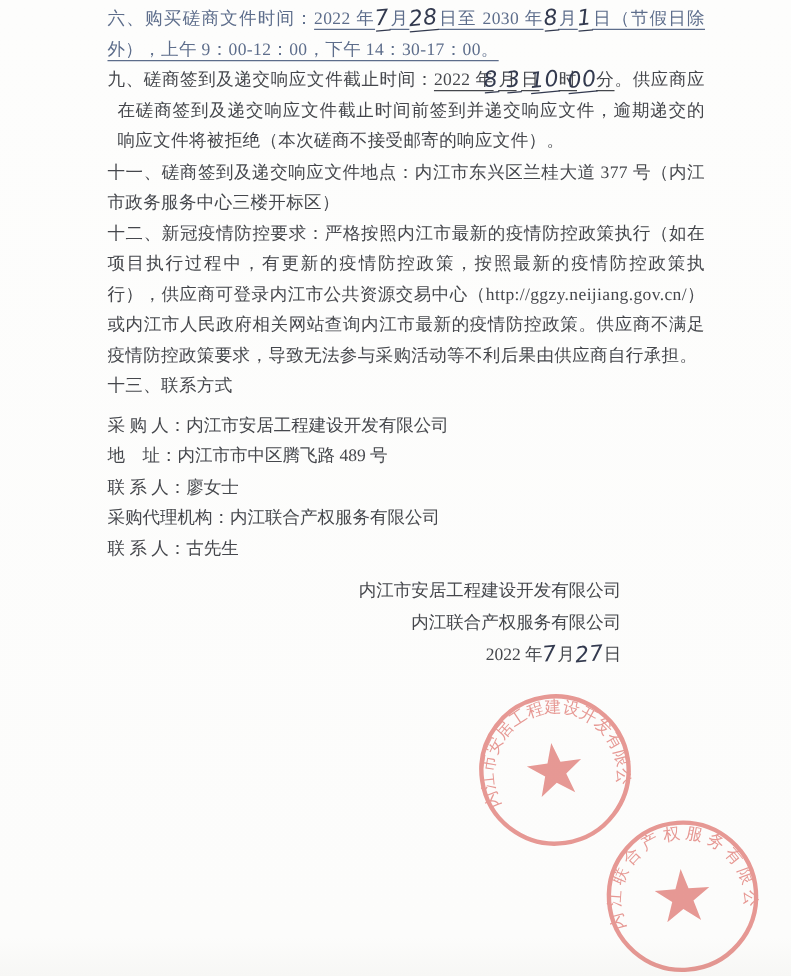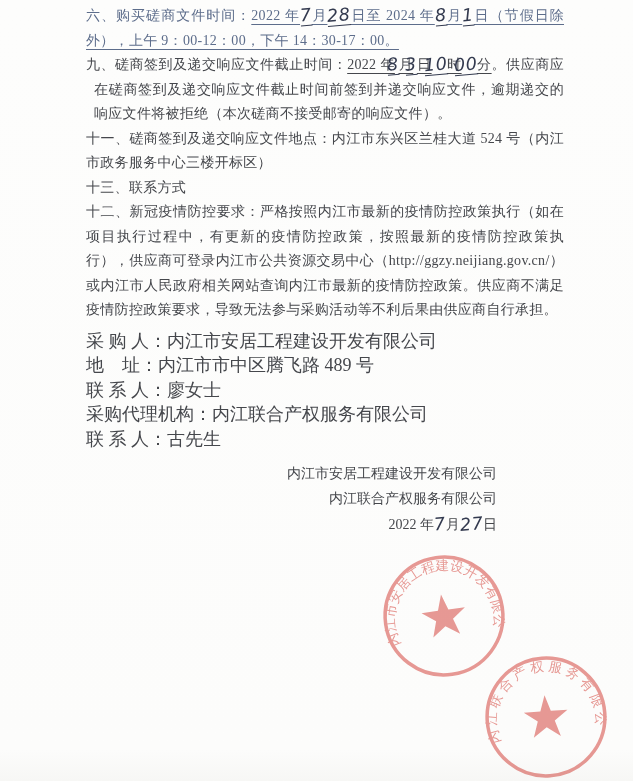--- a/index.html
+++ b/index.html
@@ -36,21 +36,21 @@
     font-size:1.25em;
     line-height:1;
     display:inline-block;
     transform:rotate(-5deg) translateY(1px);
     color:#333a4f;
     letter-spacing:0.5px;
   }
   .contacts{ margin-top:9px; }
   .contact-line{
     margin:0 0 5.5px 0;
-    font-size:18px;
+    font-size:14px;
     line-height:19px;
   }
   .contact-label{ white-space:pre; }
   .signature{
     margin-top:12px;
     text-align:right;
     padding-right:67px;
   }
   .signature p{
     margin:0;
@@ -67,25 +67,25 @@
   #seal-1{ left:380px; top:552px; transform:rotate(-8deg); }
   #seal-2{ left:482px; top:653px; transform:rotate(-4deg); }
   .seal svg{ width:100%; height:100%; }
 </style>
 </head>
 <body>
 
 <div class="page">
   <div class="content">
     <div id="doc-items">
-        <p class="para blue-ink"><span>六、购买磋商文件时间：</span><span class="u">2022 年</span><span class="u hw">7</span><span class="u">月</span><span class="u hw">28</span><span class="u">日至 2024 年</span><span class="u hw">8</span><span class="u">月</span><span class="u hw">1</span><span class="u">日（节假日除外），上午 9：00-12：00，下午 14：30-17：00。</span></p>
+        <p class="para blue-ink"><span>六、购买磋商文件时间：</span><span class="u">2022 年</span><span class="u hw">7</span><span class="u">月</span><span class="u hw">28</span><span class="u">日至 2030 年</span><span class="u hw">8</span><span class="u">月</span><span class="u hw">1</span><span class="u">日（节假日除外），上午 9：00-12：00，下午 14：30-17：00。</span></p>
         <p class="para hang"><span>九、磋商签到及递交响应文件截止时间：</span><span class="u">2022 年</span><span class="u hw">8</span><span class="u">月</span><span class="u hw">3</span><span class="u">日</span><span class="u hw">10</span><span class="u">时</span><span class="u hw">00</span><span class="u">分</span><span>。供应商应在磋商签到及递交响应文件截止时间前签到并递交响应文件，逾期递交的响应文件将被拒绝（本次磋商不接受邮寄的响应文件）。</span></p>
-        <p class="para"><span>十一、磋商签到及递交响应文件地点：内江市东兴区兰桂大道 524 号（内江市政务服务中心三楼开标区）</span></p>
+        <p class="para"><span>十一、磋商签到及递交响应文件地点：内江市东兴区兰桂大道 377 号（内江市政务服务中心三楼开标区）</span></p>
+        <p class="para"><span>十二、新冠疫情防控要求：严格按照内江市最新的疫情防控政策执行（如在项目执行过程中，有更新的疫情防控政策，按照最新的疫情防控政策执行），供应商可登录内江市公共资源交易中心（http://ggzy.neijiang.gov.cn/）或内江市人民政府相关网站查询内江市最新的疫情防控政策。供应商不满足疫情防控政策要求，导致无法参与采购活动等不利后果由供应商自行承担。</span></p>
         <p class="para"><span>十三、联系方式</span></p>
-        <p class="para"><span>十二、新冠疫情防控要求：严格按照内江市最新的疫情防控政策执行（如在项目执行过程中，有更新的疫情防控政策，按照最新的疫情防控政策执行），供应商可登录内江市公共资源交易中心（http://ggzy.neijiang.gov.cn/）或内江市人民政府相关网站查询内江市最新的疫情防控政策。供应商不满足疫情防控政策要求，导致无法参与采购活动等不利后果由供应商自行承担。</span></p>
       </div>
     <div id="contact-list" class="contacts">
         <p class="contact-line"><span class="contact-label">采 购 人：</span><span>内江市安居工程建设开发有限公司</span></p>
         <p class="contact-line"><span class="contact-label">地    址：</span><span>内江市市中区腾飞路 489 号</span></p>
         <p class="contact-line"><span class="contact-label">联 系 人：</span><span>廖女士</span></p>
         <p class="contact-line"><span class="contact-label">采购代理机构：</span><span>内江联合产权服务有限公司</span></p>
         <p class="contact-line"><span class="contact-label">联 系 人：</span><span>古先生</span></p>
       </div>
     <div class="signature">
       <p>内江市安居工程建设开发有限公司</p>

